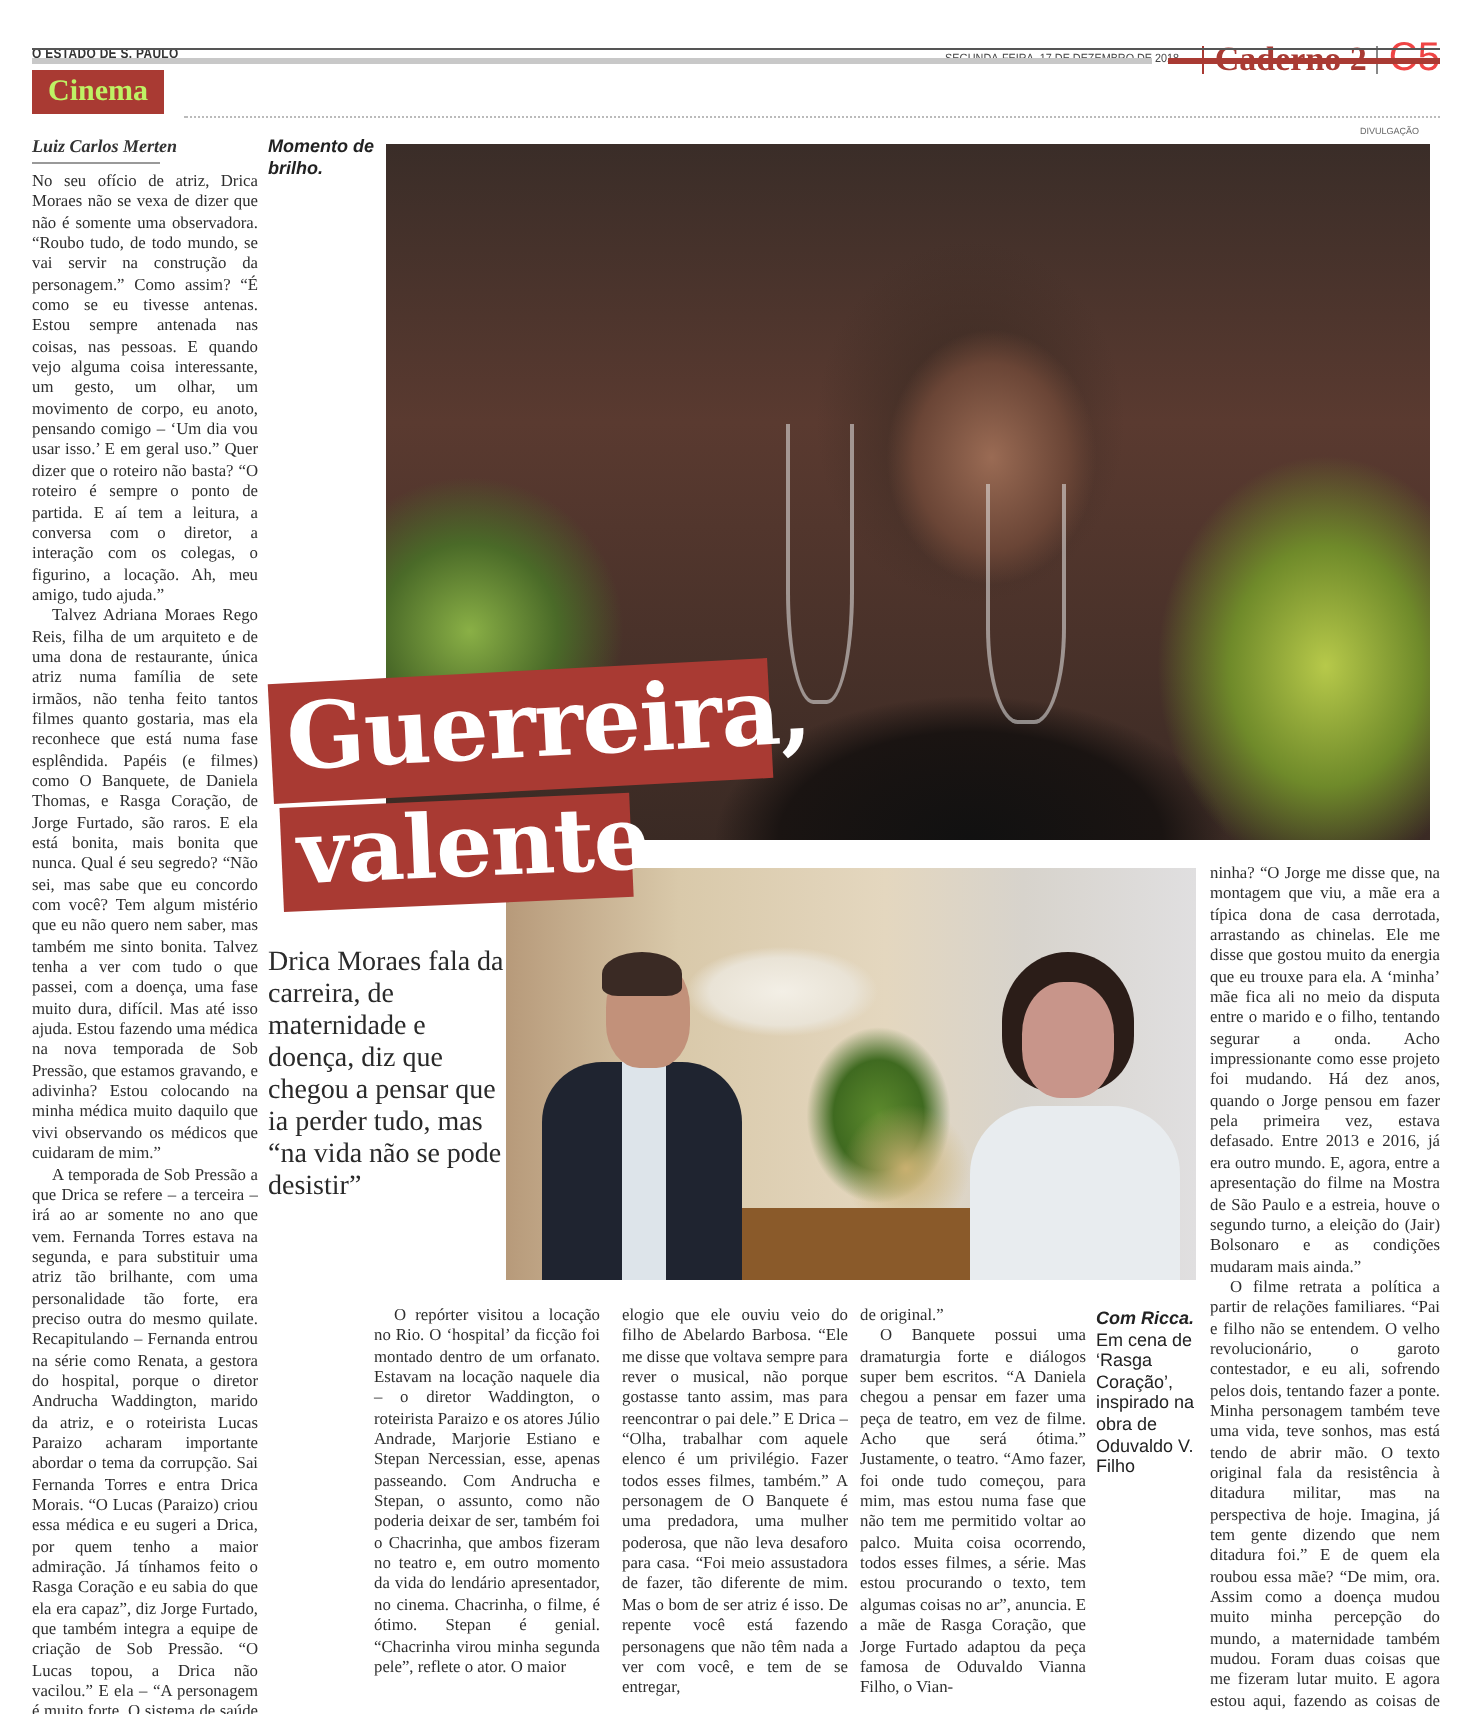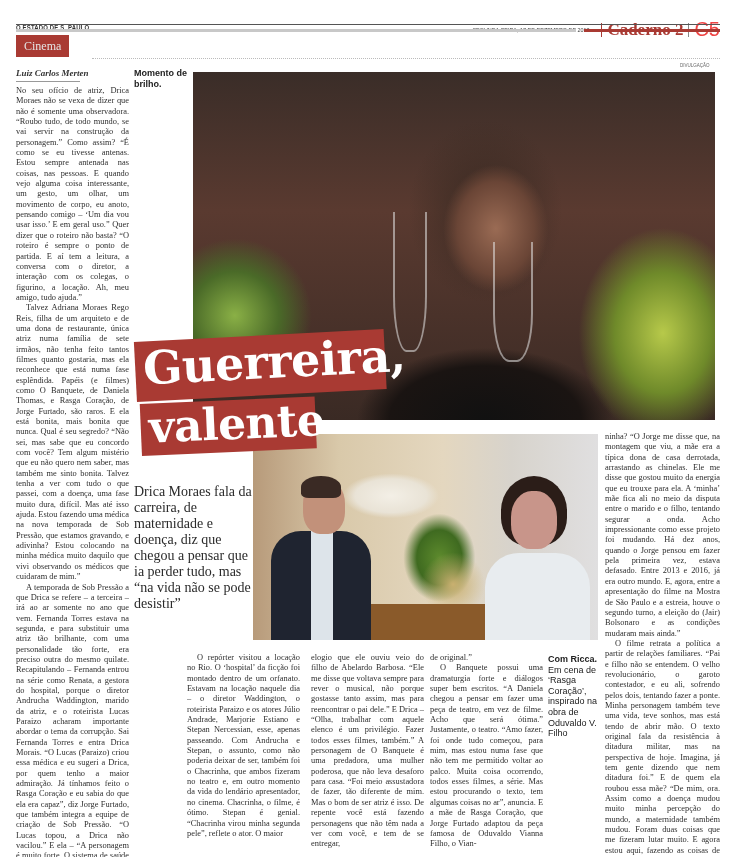--- a/index.html
+++ b/index.html
@@ -10,32 +10,32 @@
   .paper-name { position: absolute; left: 0; top: 6px; font-family: "Liberation Sans", sans-serif; font-size: 7px; letter-spacing: 0.2px; color: #333; font-weight: bold; transform: scaleX(0.85); transform-origin: left; }
   .header-right { position: absolute; right: 0; top: 0; display: flex; align-items: center; gap: 5px; }
   .date { font-family: "Liberation Sans", sans-serif; font-size: 6px; color: #444; transform: scaleX(0.9); }
   .vbar { width: 1px; height: 14px; background: #a93a33; }
   .caderno { font-family: "Liberation Serif", serif; font-weight: bold; font-size: 17px; color: #a93a33; }
   .page-num { font-family: Liberation Sans, sans-serif; font-size: 20px; color: #ef4444; }
   .rule-top { position: absolute; left: 16px; right: 16px; top: 24px; height: 1px; background: #555; }
   .rule-grey { position: absolute; left: 16px; right: 160px; top: 29px; height: 3px; background: #c8c8c8; }
   .rule-red { position: absolute; right: 16px; width: 136px; top: 29px; height: 3px; background: #a93a33; }
 
-  .section-tag { position: absolute; left: 16px; top: 35px; height: 22px; padding: 0 8px; background: #a93a33; color: #e5e5e5; font-family: "Liberation Serif", serif; font-weight: normal; font-size: 12px; line-height: 22px; }
+  .section-tag { position: absolute; left: 16px; top: 35px; height: 22px; padding: 0 8px; background: #a93a33; color: #bef264; font-family: "Liberation Serif", serif; font-weight: bold; font-size: 15px; line-height: 22px; }
   .dotted { position: absolute; left: 92px; right: 16px; top: 58px; border-top: 1px dotted #bbb; }
 
   .byline { position: absolute; left: 16px; top: 68px; font-family: "Liberation Serif", serif; font-style: italic; font-weight: bold; font-size: 9px; color: #333; text-align: right; }
   .byline-rule { position: absolute; left: 16px; width: 64px; top: 81px; height: 1px; background: #999; }
 
   .col { position: absolute; font-family: "Liberation Serif", serif; font-size: 8.4px; line-height: 10.35px; color: #2e2e2e; text-align: justify; hyphens: auto; }
   .col p { text-indent: 10px; }
   .col p.first { text-indent: 0; }
 
   .caption { position: absolute; font-family: "Liberation Sans", sans-serif; font-size: 9px; line-height: 10.6px; color: #222; }
-  .caption b { font-weight: bold; display: block; }
+  .caption b { font-weight: bold; display: block; font-style: italic; }
 
   .photo { position: absolute; overflow: hidden; }
   .photo1 { left: 193px; top: 72px; width: 522px; height: 348px;
     background:
       radial-gradient(ellipse 70px 85px at 58% 45%, #9a6b54 0%, #6a4536 55%, transparent 75%),
       radial-gradient(ellipse 110px 130px at 56% 40%, #3a2a22 0%, transparent 70%),
       radial-gradient(ellipse 120px 150px at 90% 75%, #b7c94a 0%, #6f8a2a 40%, transparent 70%),
       radial-gradient(ellipse 110px 110px at 8% 70%, #8ab046 0%, #4a6a28 40%, transparent 70%),
       radial-gradient(ellipse 160px 90px at 56% 100%, #111 0%, #1a1412 60%, transparent 80%),
       linear-gradient(180deg, #3a2d28 0%, #5a3a30 40%, #3a2a24 100%); }
@@ -55,21 +55,21 @@
   .person-man .shirt { position: absolute; left: 46px; top: 52px; width: 22px; height: 120px; background: #dde4ea; }
   .person-woman { position: absolute; left: 232px; top: 45px; width: 110px; height: 170px; }
   .person-woman .hair { position: absolute; left: 16px; top: -3px; width: 66px; height: 70px; background: #2b1d18; border-radius: 50% 50% 40% 40%; }
   .person-woman .head { position: absolute; left: 26px; top: 12px; width: 46px; height: 58px; background: #c8958a; border-radius: 45% 45% 42% 42%; }
   .person-woman .body { position: absolute; left: 0; top: 74px; width: 105px; height: 120px; background: #e8ecef; border-radius: 34px 34px 0 0; }
   .table-top { position: absolute; left: 110px; top: 170px; width: 130px; height: 40px; background: #8a5a2a; }
   .hl-box { position: absolute; background: #a93a33; color: #ffffff; font-family: "DejaVu Serif", serif; font-weight: bold; white-space: nowrap; line-height: 1; }
   .hl1 { left: 137px; top: 342px; width: 250px; height: 60px; font-size: 46px; padding: 4px 0 0 8px; transform: rotate(-3deg); transform-origin: left bottom; letter-spacing: -0.5px; }
   .hl2 { left: 142px; top: 404px; width: 175px; height: 52px; font-size: 44px; padding: 2px 0 0 8px; transform: rotate(-2.5deg); transform-origin: left bottom; letter-spacing: -0.5px; }
 
-  .deck { position: absolute; left: 134px; top: 484px; width: 118px; font-family: "Liberation Serif", serif; font-size: 14px; line-height: 16px; color: #2a2a2a; }
+  .deck { position: absolute; left: 134px; top: 474px; width: 118px; font-family: "Liberation Serif", serif; font-size: 14px; line-height: 16px; color: #2a2a2a; }
 </style>
 </head>
 <body>
 
 <div class="masthead">
   <span class="paper-name">O ESTADO DE S. PAULO</span>
   <div class="header-right">
     <span class="date">SEGUNDA-FEIRA, 17 DE DEZEMBRO DE 2018</span>
     <span class="vbar"></span>
     <span class="caderno">Caderno 2</span>

